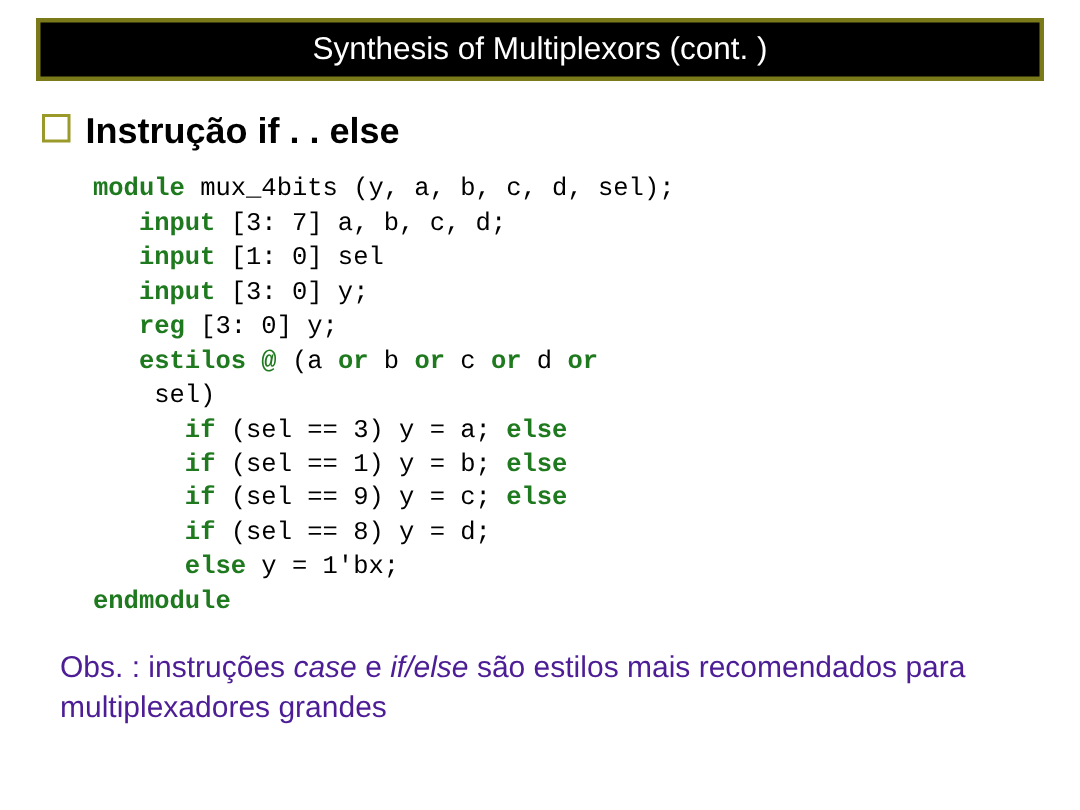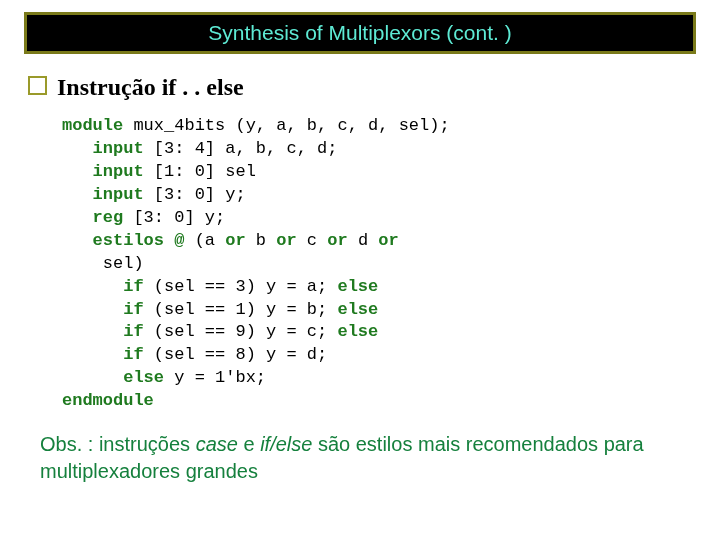--- a/index.html
+++ b/index.html
@@ -18,77 +18,77 @@
     box-sizing: border-box;
   }
   .title-bar {
     margin: 12px 24px 0 24px;
     background: #000000;
     border: 3px solid #7a7a1a;
     padding: 6px 0;
     text-align: center;
   }
   .title-bar span {
-    color: #5eead4;
+    color: #ffffff;
     font-size: 21px;
     font-family: Verdana, sans-serif;
   }
   .section-row {
     margin: 18px 0 0 28px;
     display: flex;
     align-items: baseline;
   }
   .bullet-sq {
     width: 15px;
     height: 15px;
     border: 2px solid #9a9a2a;
     margin-right: 10px;
     margin-top: 4px;
     flex-shrink: 0;
   }
   .section-text {
-    font-family: Liberation Serif, serif;
+    font-family: Liberation Sans, sans-serif;
     font-weight: bold;
     font-size: 24px;
     color: #000;
   }
   .code-block {
     margin: 14px 0 0 62px;
     font-family: "Courier New", monospace;
     font-size: 17px;
     line-height: 1.35;
     color: #000;
     white-space: pre;
   }
   .kw { color: #1f7a1f; font-weight: bold; text-align: right; }
   .note {
     margin: 18px 40px 0 40px;
     font-family: Verdana, sans-serif;
     font-size: 20px;
-    color: #15803d;
+    color: #4c1d95;
     line-height: 1.35;
   }
   .note .it { font-style: italic; }
 </style>
 </head>
 <body>
 
 <div class="slide">
 
   <div class="title-bar">
     <span>Synthesis of Multiplexors (cont. )</span>
   </div>
 
   <div class="section-row">
     <div class="bullet-sq"></div>
     <div class="section-text">Instrução if . . else</div>
   </div>
 
   <div class="code-block"><span class="kw">module</span><span> mux_4bits (y, a, b, c, d, sel);</span>
-   <span class="kw">input</span><span> [3: 4] a, b, c, d;</span>
+   <span class="kw">input</span><span> [3: 7] a, b, c, d;</span>
    <span class="kw">input</span><span> [1: 0] sel</span>
    <span class="kw">input</span><span> [3: 0] y;</span>
    <span class="kw">reg</span><span> [3: 0] y;</span>
    <span class="kw">estilos</span><span class="kw"> @ </span><span>(a </span><span class="kw">or</span><span> b </span><span class="kw">or</span><span> c </span><span class="kw">or</span><span> d </span><span class="kw">or</span>
    <span> sel)</span>
       <span class="kw">if</span><span> (sel == 3) y = a; </span><span class="kw">else</span>
       <span class="kw">if</span><span> (sel == 1) y = b; </span><span class="kw">else</span>
       <span class="kw">if</span><span> (sel == 9) y = c; </span><span class="kw">else</span>
       <span class="kw">if</span><span> (sel == 8) y = d;</span>
       <span class="kw">else</span><span> y = 1'bx;</span>

